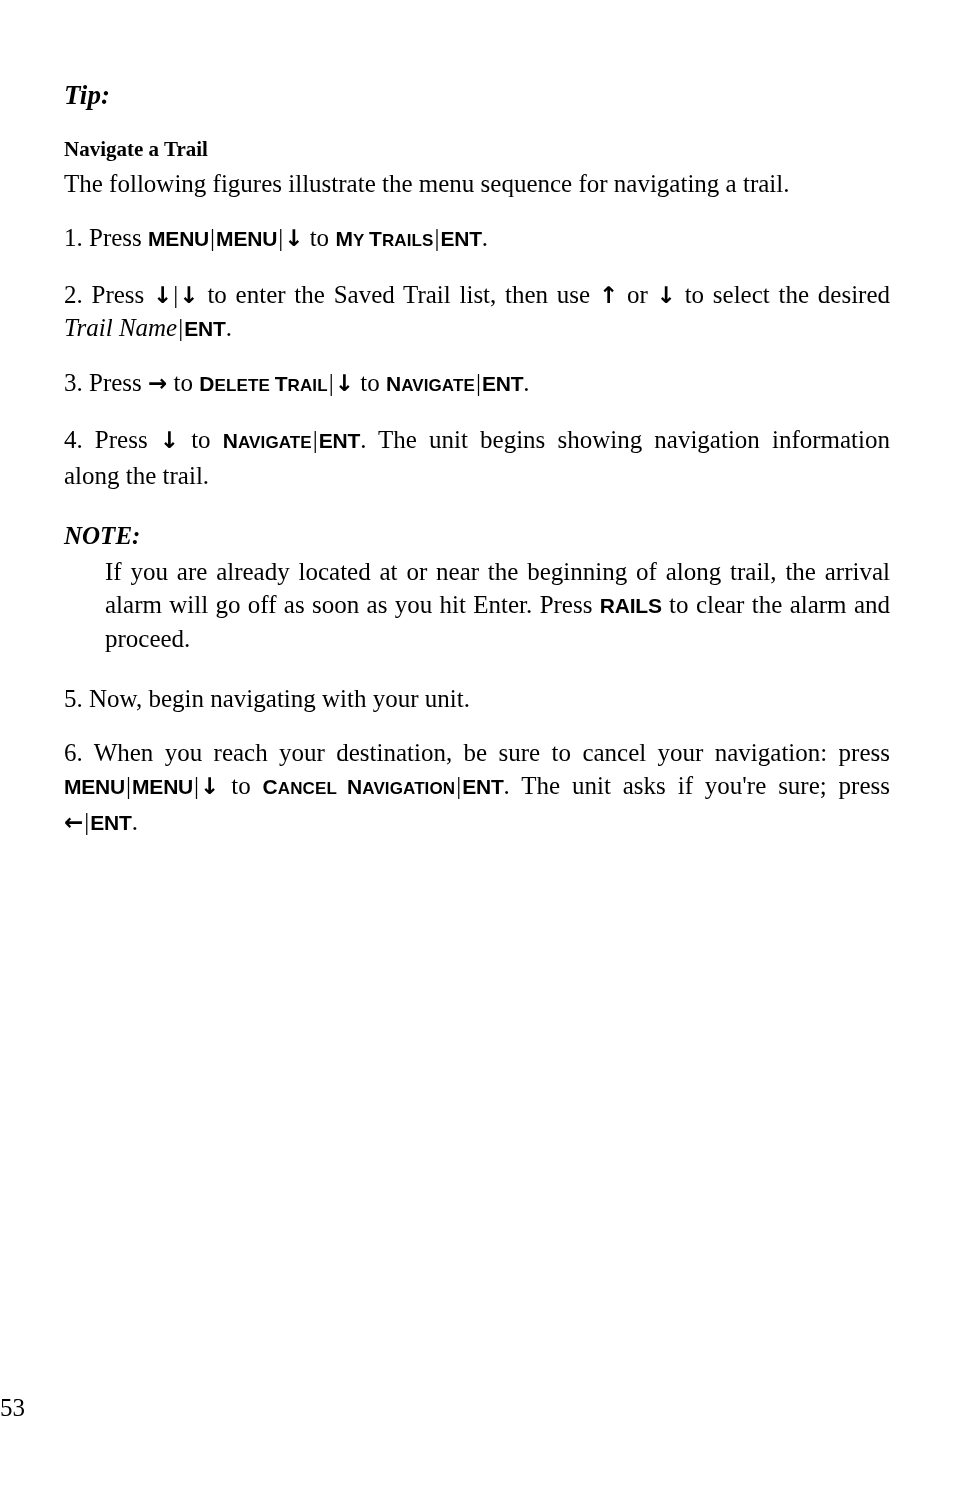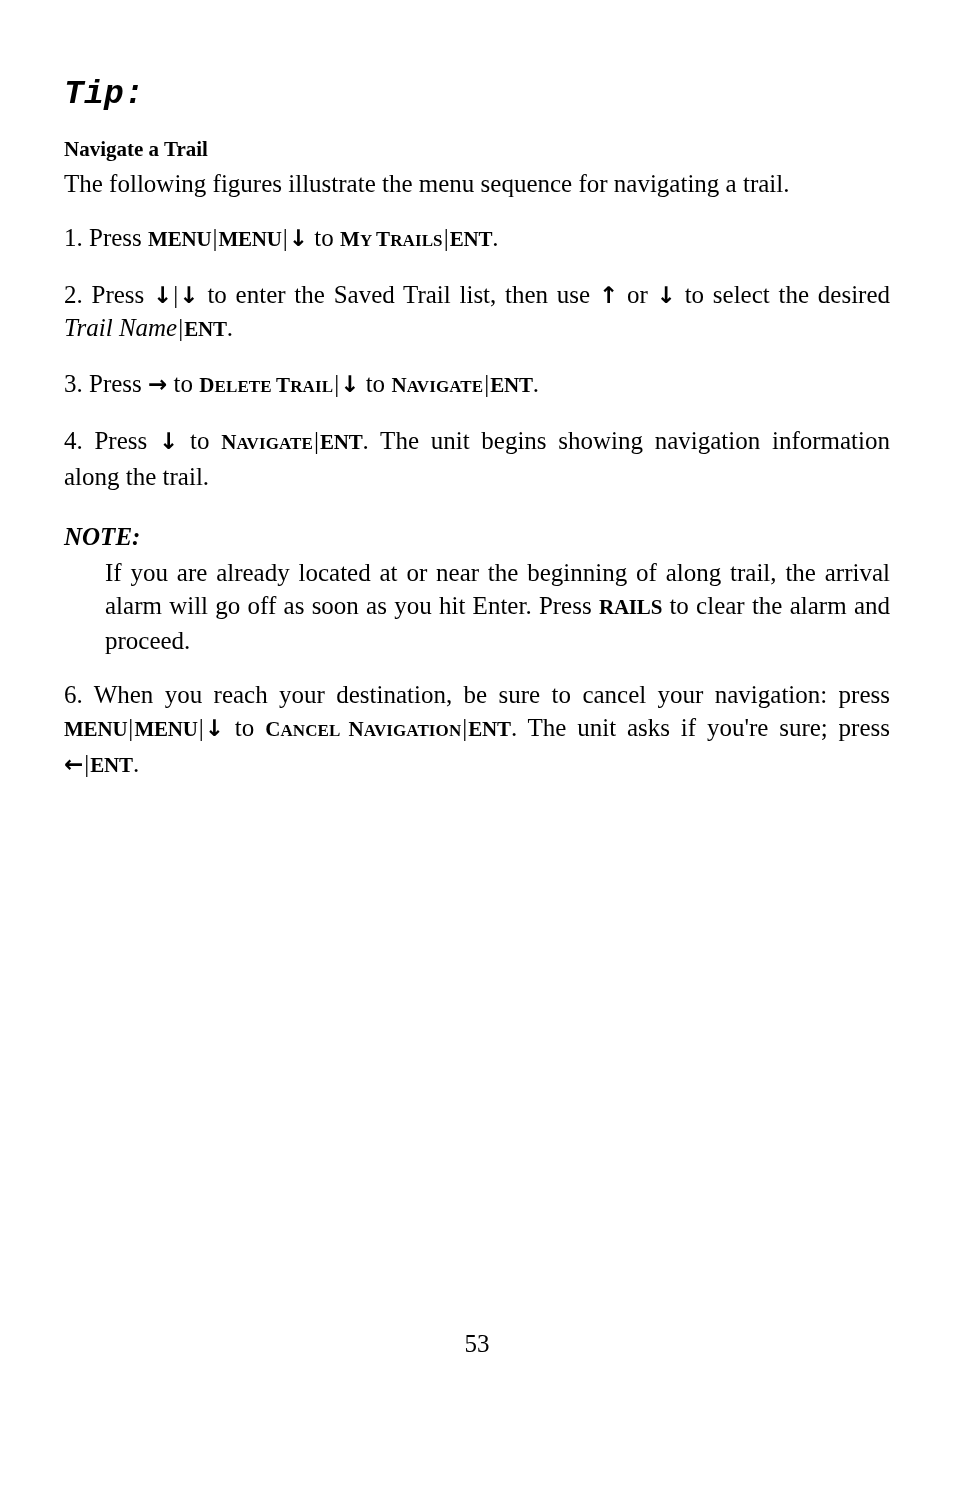--- a/index.html
+++ b/index.html
@@ -26,24 +26,24 @@
 
   .content {
     position: absolute;
     left: 64px;
     top: 78px;
     width: 826px;
   }
 
   
   .tip-head {
-    font-family: Liberation Mono, monospace;
+    font-family: Liberation Serif, serif;
     font-weight: bold;
     font-style: italic;
-    font-size: 33px;
+    font-size: 27px;
     line-height: 34px;
     margin: 0 0 16px 0;
     letter-spacing: 0.2px;
   }
 
   .sec-head {
     font-family: "Liberation Serif", "DejaVu Serif", serif;
     font-weight: bold;
     font-size: 21px;
     line-height: 33px;
@@ -71,27 +71,27 @@
     margin-left: 41px;
     width: 785px;
   }
   .gap-md { margin-top: 21px; }
   .gap-lg { margin-top: 27px; }
 
   
 
   
   .key {
-    font-family: Liberation Serif, serif;
+    font-family: Liberation Sans, sans-serif;
     font-weight: bold;
     font-size: 21px;
     letter-spacing: -0.2px;
   }
   .menu {
-    font-family: Liberation Serif, serif;
+    font-family: Liberation Sans, sans-serif;
     font-weight: bold;
     font-size: 17px;
     letter-spacing: 0.1px;
   }
   .menu .cap {
     font-size: 21px;
   }
   .ital {
     font-style: italic;
   }
@@ -105,23 +105,22 @@
     font-family: "DejaVu Sans", sans-serif;
     font-weight: bold;
     font-size: 23px;
     line-height: 0;
   }
 
   
   .page-number {
     position: absolute;
     left: 0;
-    top: 1329px;
+    top: 1393px;
     width: 954px;
-    text-align: center;
     font-size: 25px;
     line-height: 30px;
   }
 </style>
 </head>
 <body>
 
 <div class="page">
 
   <div class="content">
@@ -135,20 +134,21 @@
 
     <p class="para gap-md"><span>2. Press </span><span class="arrow">↓</span><span class="sep">|</span><span class="arrow">↓</span><span> to enter the Saved Trail list, then use </span><span class="arrow">↑</span><span> or </span><span class="arrow">↓</span><span> to select the desired </span><span class="ital">Trail Name</span><span class="sep">|</span><span class="key">ENT</span><span>.</span></p>
 
     <p class="para gap-md"><span>3. Press </span><span class="arrow">→</span><span> to </span><span class="menu"><span class="cap">D</span><span>ELETE </span><span class="cap">T</span><span>RAIL</span></span><span class="sep">|</span><span class="arrow">↓</span><span> to </span><span class="menu"><span class="cap">N</span><span>AVIGATE</span></span><span class="sep">|</span><span class="key">ENT</span><span>.</span></p>
 
     <p class="para gap-md"><span>4. Press </span><span class="arrow">↓</span><span> to </span><span class="menu"><span class="cap">N</span><span>AVIGATE</span></span><span class="sep">|</span><span class="key">ENT</span><span>. The unit begins showing navigation information along the trail.</span></p>
 
     <p class="note-head gap-lg">NOTE:</p>
     <p class="para indent"><span>If you are already located at or near the beginning of along trail, the arrival alarm will go off as soon as you hit Enter. Press </span><span class="key">RAILS</span><span> to clear the alarm and proceed.</span></p>
 
+    <p class="para gap-lg">5. Now, begin navigating with your unit.</p>
 
     <p class="para gap-md"><span>6. When you reach your destination, be sure to cancel your navigation: press </span><span class="key">MENU</span><span class="sep">|</span><span class="key">MENU</span><span class="sep">|</span><span class="arrow">↓</span><span> to </span><span class="menu"><span class="cap">C</span><span>ANCEL </span><span class="cap">N</span><span>AVIGATION</span></span><span class="sep">|</span><span class="key">ENT</span><span>. The unit asks if you're sure; press </span><span class="arrow">←</span><span class="sep">|</span><span class="key">ENT</span><span>.</span></p>
 
   </div>
 
   <div class="page-number">53</div>
 
 </div>
 
 </body></html>

